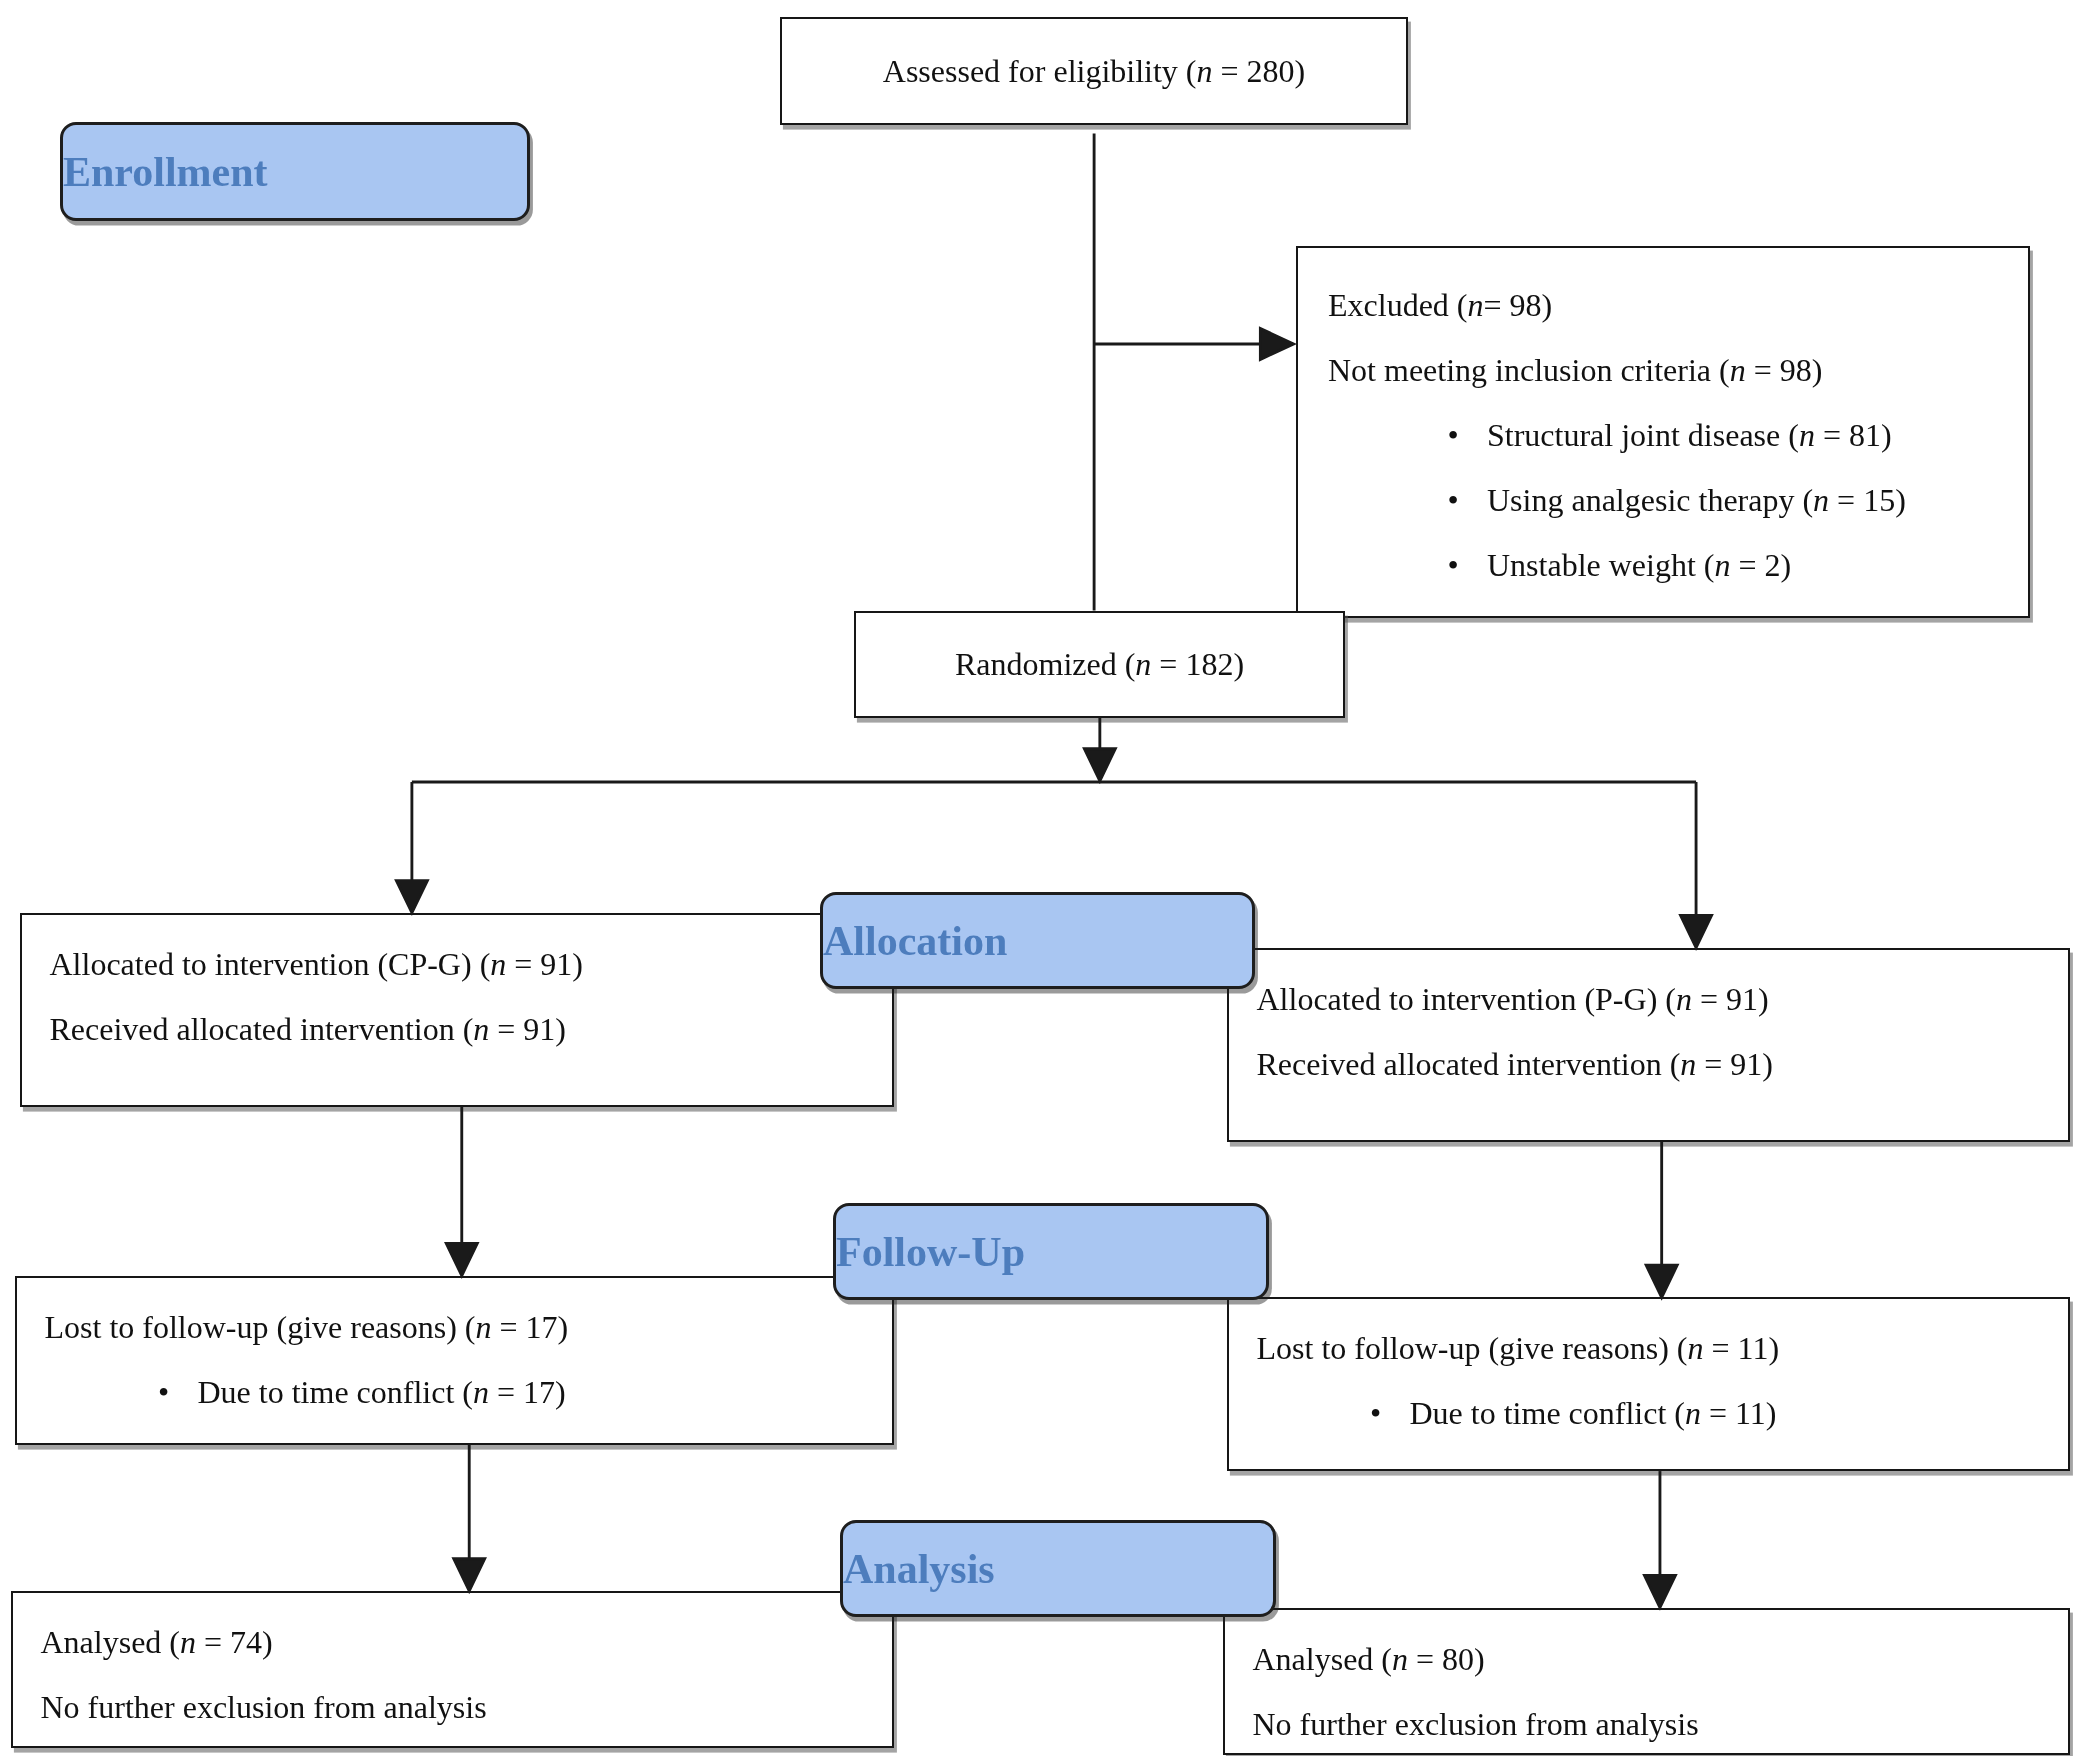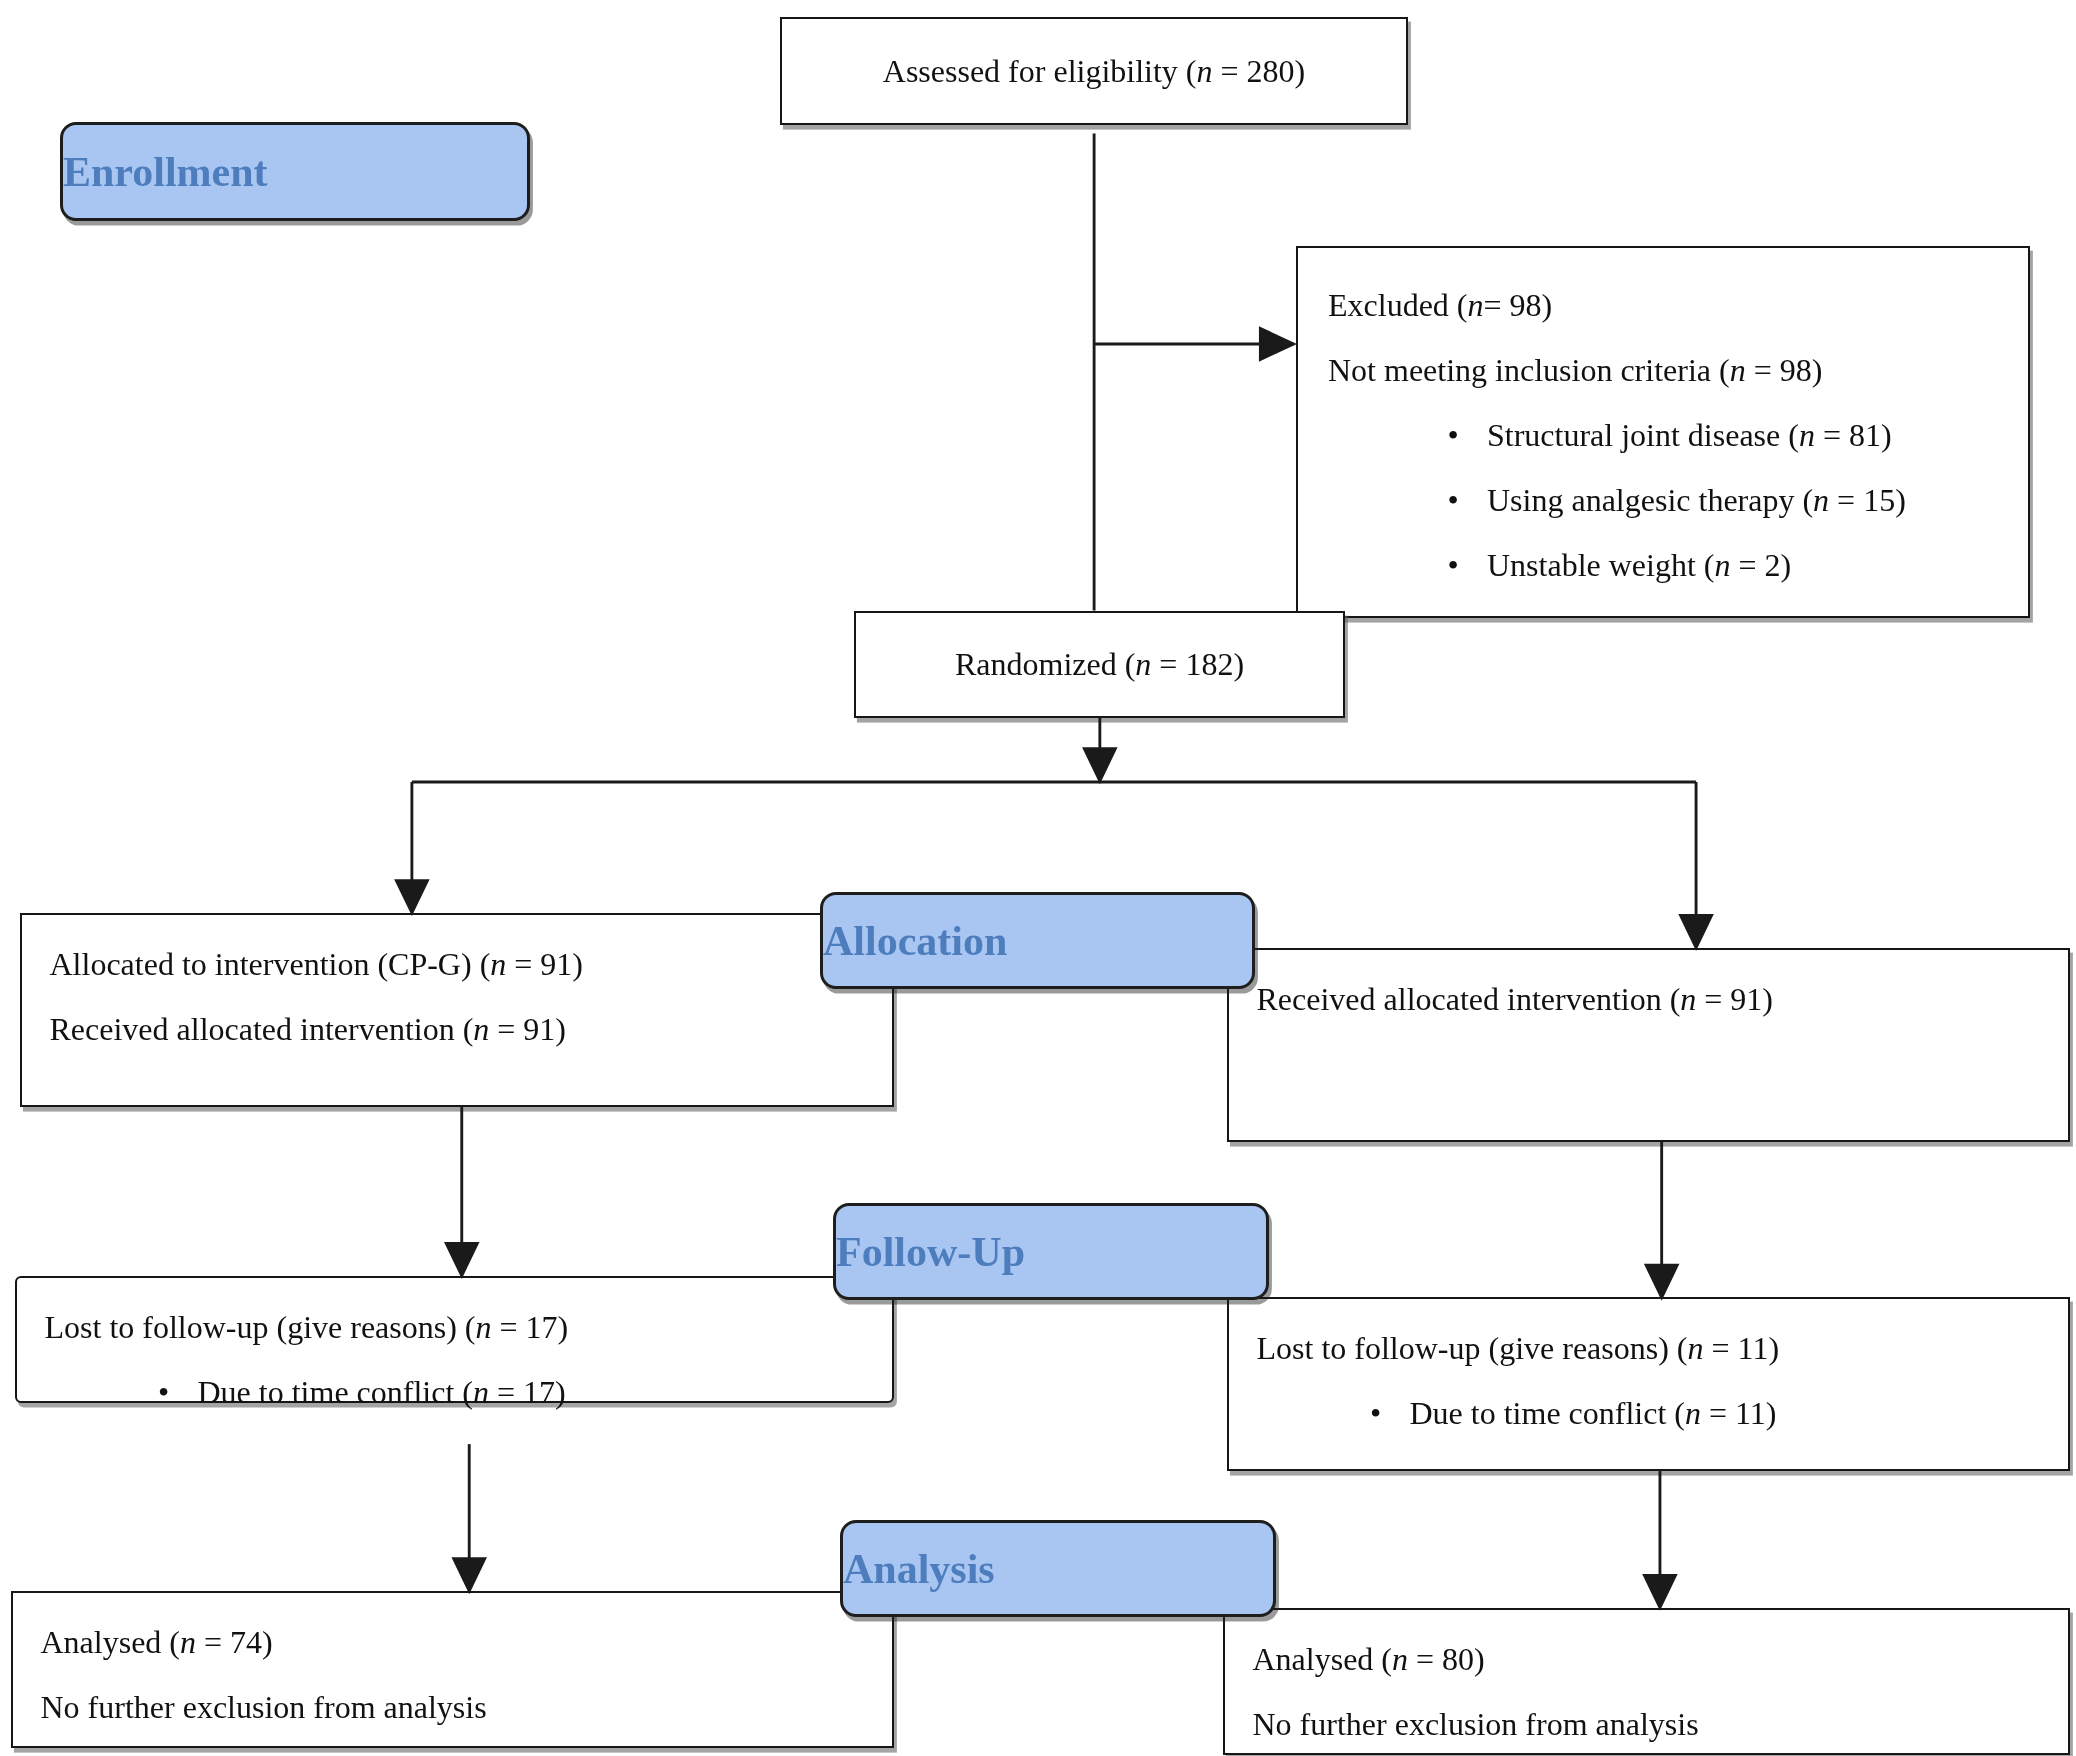--- a/index.html
+++ b/index.html
@@ -43,21 +43,21 @@
   }
   
   .top-box{left:780px;top:17px;width:628px;height:108px;}
   .enrollment-label{left:60px;top:122px;width:470px;height:99px;}
   .excluded-box{left:1296px;top:210px;width:734px;height:372px;}
   .randomized-box{left:854px;top:611px;width:491px;height:107px;}
   .allocation-label{left:820px;top:866px;width:435px;height:97px;margin-top:26px;}
   .alloc-left{left:20px;top:913px;width:874px;height:194px;}
   .alloc-right{left:1227px;top:948px;width:843px;height:194px;}
   .followup-label{left:833px;top:1203px;width:436px;height:97px;}
-  .fu-left{left:15px;top:1276px;width:879px;height:127px;border-radius:6px;}
+  .fu-left{left:15px;top:1276px;width:879px;height:169px;}
   .fu-right{left:1227px;top:1297px;width:843px;height:174px;}
   .analysis-label{left:840px;top:1520px;width:436px;height:97px;}
   .an-left{left:11px;top:1591px;width:883px;height:157px;}
   .an-right{left:1223px;top:1608px;width:847px;height:147px;}
   i{font-style:italic;}
 </style>
 </head>
 <body>
 
 <div class="page">
@@ -127,20 +127,21 @@
   <div class="stage-label allocation-label">
     <span>Allocation</span>
   </div>
 
   <div class="box pad alloc-left">
     <div class="line">Allocated to intervention (CP-G) (<i>n</i> = 91)</div>
     <div class="line">Received allocated intervention (<i>n</i> = 91)</div>
   </div>
 
   <div class="box pad alloc-right">
+    <div class="line">Allocated to intervention (P-G) (<i>n</i> = 91)</div>
     <div class="line">Received allocated intervention (<i>n</i> = 91)</div>
   </div>
 
   <div class="stage-label followup-label">
     <span>Follow-Up</span>
   </div>
 
   <div class="box pad fu-left">
     <div class="line">Lost to follow-up (give reasons) (<i>n</i> = 17)</div>
     <div class="bullet-row fu-indent">

